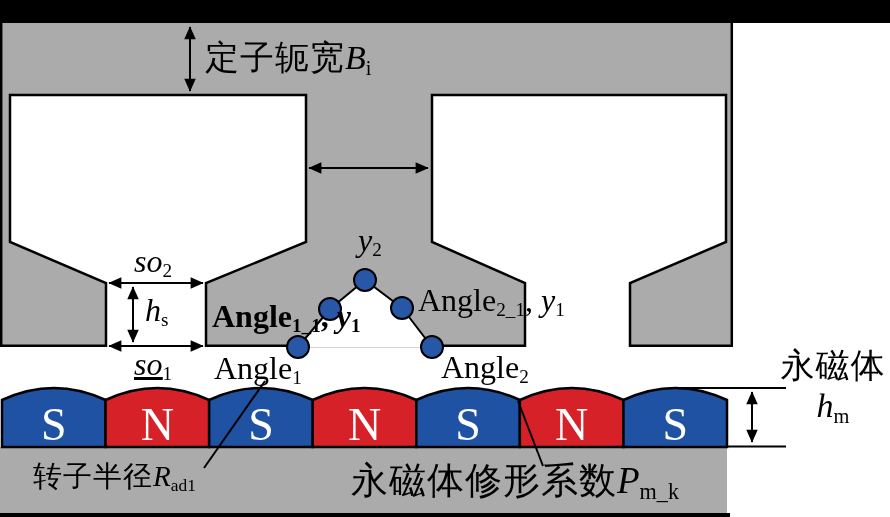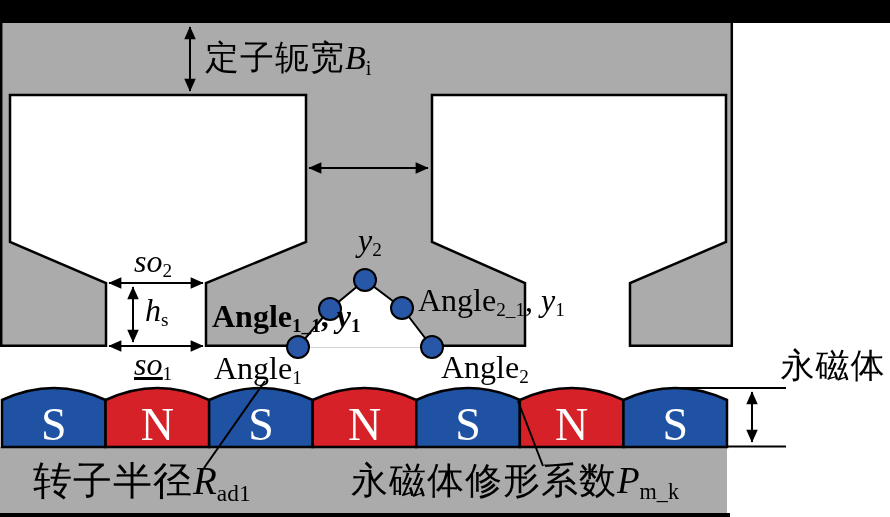--- a/index.html
+++ b/index.html
@@ -11,21 +11,21 @@
   .lbl{
     position:absolute;color:#000;white-space:nowrap;line-height:1.05;
     font-family:"Liberation Serif","DejaVu Serif",serif;
   }
   .vr{font-style:italic;}
   .sb{font-size:0.6em;vertical-align:-0.28em;letter-spacing:0;}
   .cn{letter-spacing:1px;}
   .f33{font-size:34px;}
   .f31{font-size:32px;}
   .f37{font-size:37px;font-family:Liberation Serif, serif;}
-  .f39{font-size:39px;}
+  .f39{font-size:29px;}
   .thickness-block{ text-align:center; width:110px; line-height:1.18;}
 </style>
 </head>
 <body>
 
 <div class="stage">
 
   <svg width="890" height="517" viewBox="0 0 890 517">
     <defs>
       <marker id="arr" viewBox="0 0 10 10" refX="9.5" refY="5" markerWidth="17" markerHeight="13" orient="auto-start-reverse" markerUnits="userSpaceOnUse">
@@ -101,19 +101,20 @@
   <div class="lbl f31" style="left:212px;top:300px;font-weight:bold;"><span>Angle</span><span class="sb">1_1</span><span>, </span><span class="vr">y</span><span class="sb">1</span></div>
 
   <div class="lbl f31" style="left:214px;top:352px;"><span>Angle</span><span class="sb">1</span></div>
 
   <div class="lbl f31" style="left:418px;top:284px;"><span>Angle</span><span class="sb">2_1</span><span>, </span><span class="vr">y</span><span class="sb">1</span></div>
 
   <div class="lbl f31" style="left:441px;top:351px;"><span>Angle</span><span class="sb"></span><span class="sb">2</span></div>
 
   <div class="lbl f33 thickness-block" style="left:735px;top:346px;margin-left:43px;">
     <div class="cn">永磁体</div>
+    <div><span class="vr">h</span><span class="sb">m</span></div>
   </div>
 
   <div class="lbl f39" style="left:33px;top:461px;"><span class="cn">转子半径</span><span class="vr">R</span><span class="sb">ad1</span></div>
 
   <div class="lbl f37" style="left:351px;top:462px;"><span class="cn">永磁体修形系数</span><span class="vr">P</span><span class="sb">m_k</span></div>
 
 </div>
 
 </body></html>

